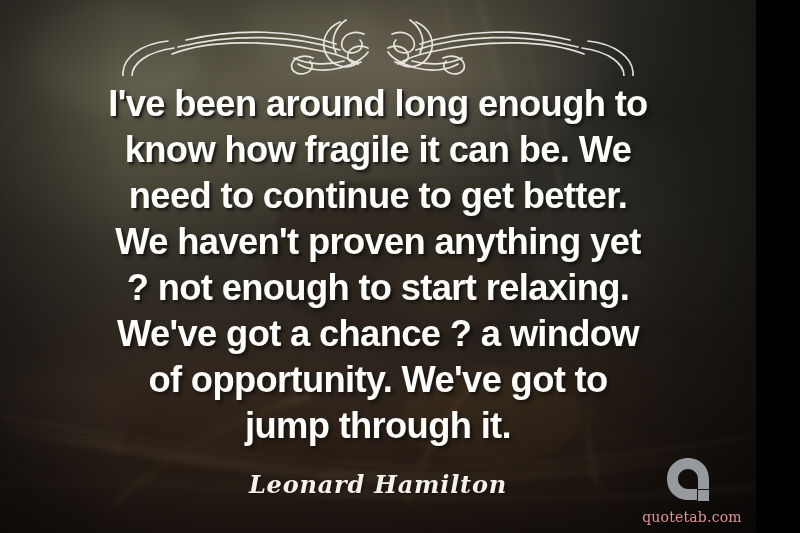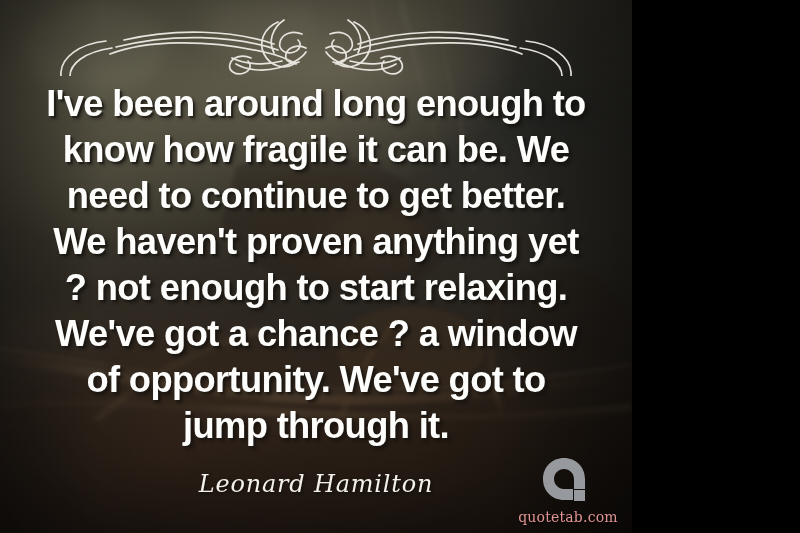--- a/index.html
+++ b/index.html
@@ -3,21 +3,21 @@
 <meta charset="utf-8">
 <title>Quote Image</title>
 <style>
   html, body {
     margin: 0;
     padding: 0;
     background: #000;
   }
   #quote-card {
     position: relative;
-    width: 632px;
+    width: 756px;
     height: 533px;
     overflow: hidden;
     font-family: "Liberation Sans", sans-serif;
     background-color: #30302a;
     isolation: isolate;
   }
 
   
   .bg-layer {
     position: absolute;
@@ -91,21 +91,21 @@
   
   #author {
     position: absolute;
     left: 0;
     right: 0;
     top: 470px;
     text-align: center;
     color: #f4f1ea;
     font-family: "DejaVu Serif", serif;
     font-style: italic;
-    font-weight: 400;
+    font-weight: 700;
     font-size: 24px;
     letter-spacing: .8px;
     text-shadow: 1px 1px 3px rgba(0,0,0,.55);
   }
 
   
   #watermark {
     position: absolute;
     right: 12px;
     bottom: 8px;

